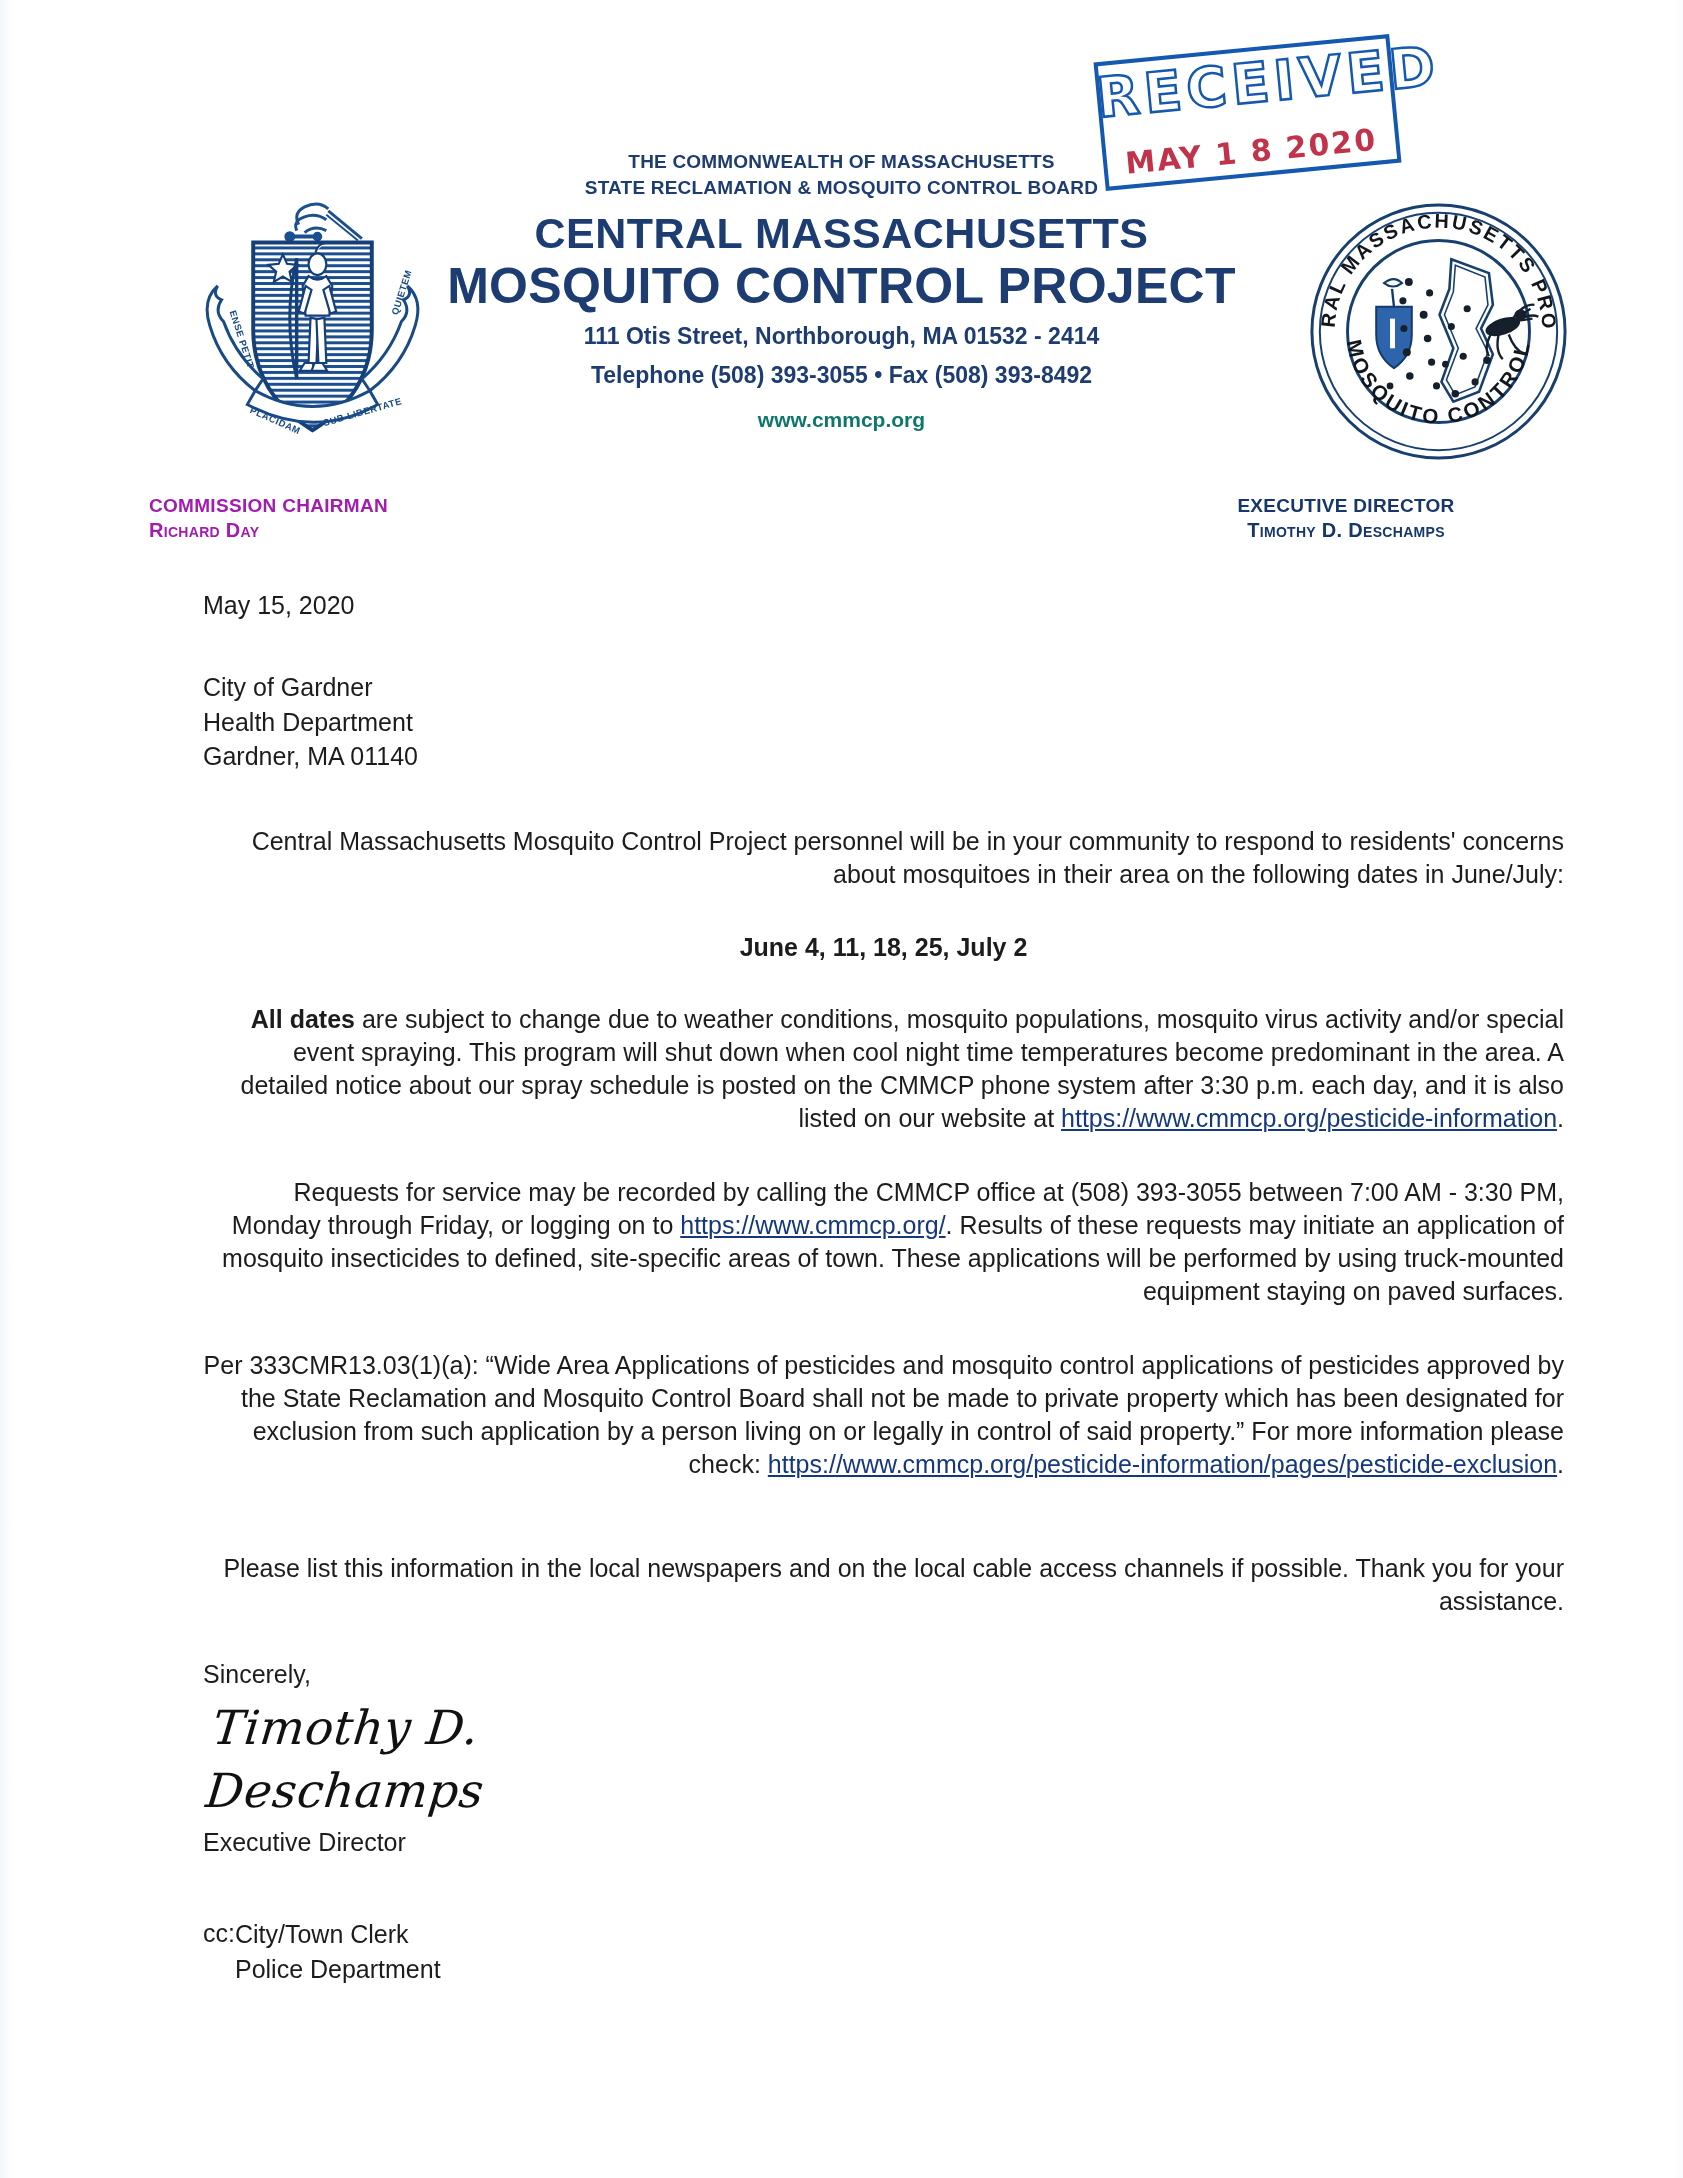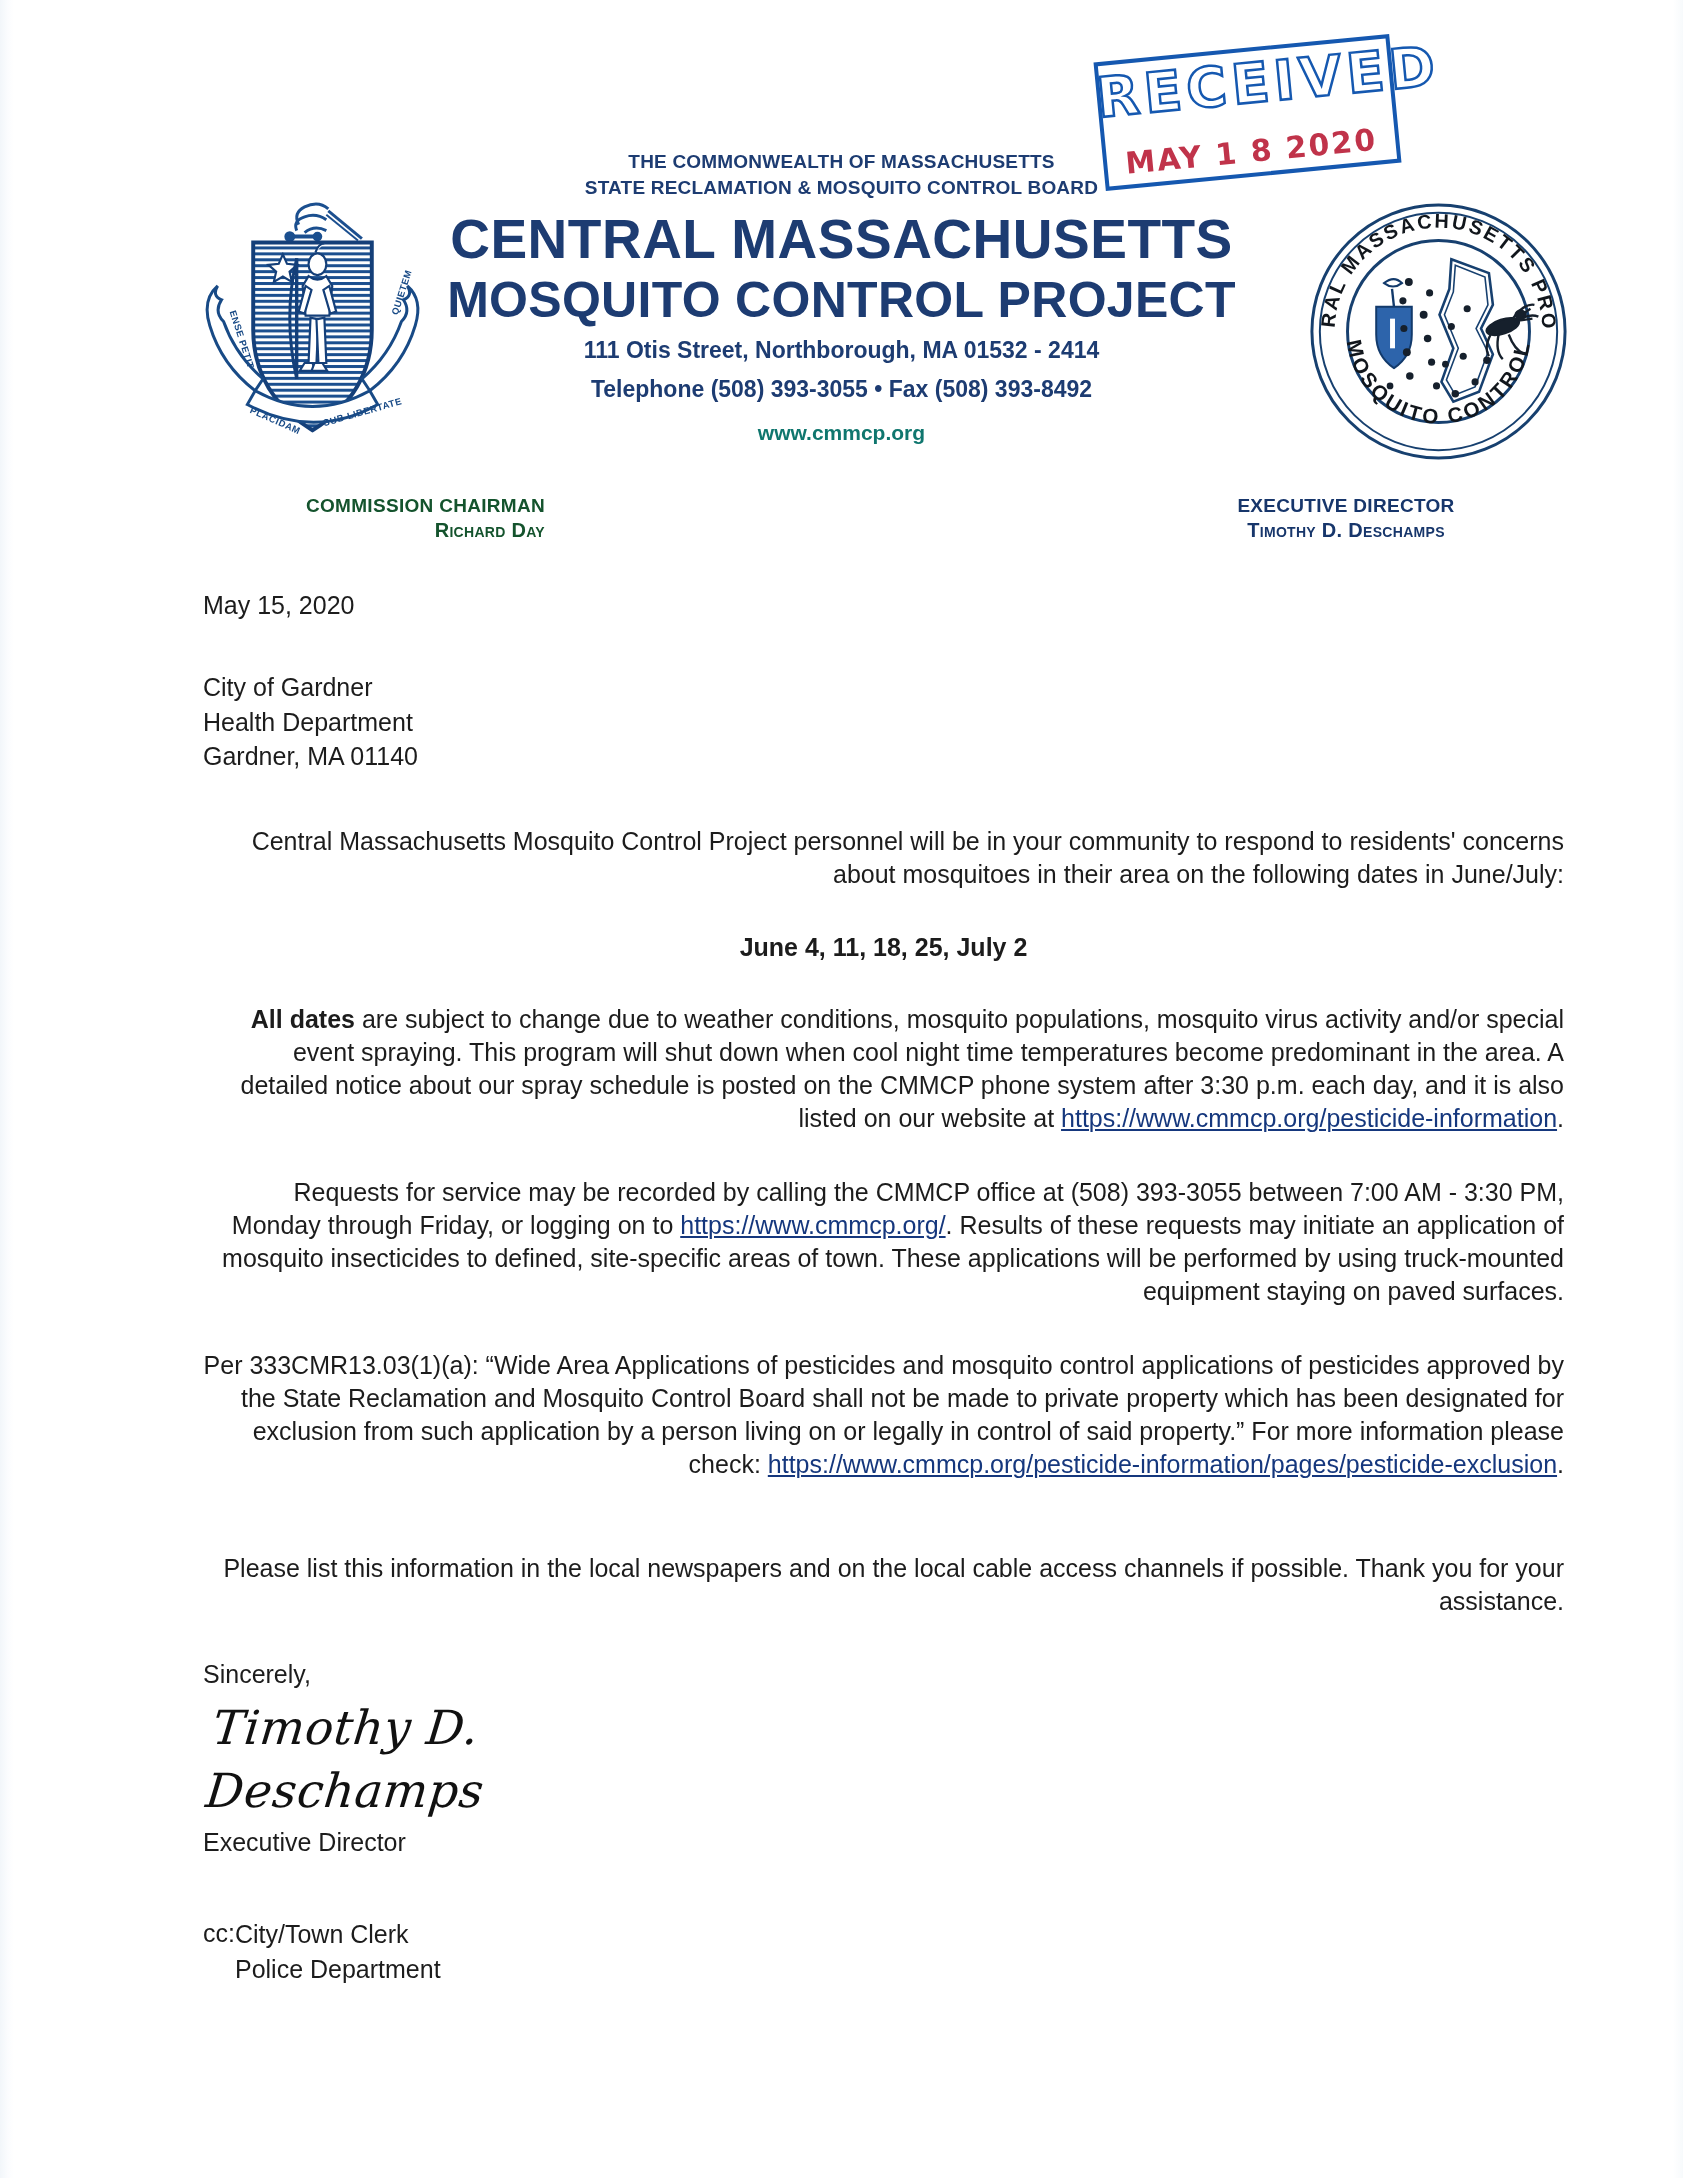--- a/index.html
+++ b/index.html
@@ -45,21 +45,21 @@
   .ms-line-small {
     color: #1d3c72;
     font-weight: bold;
     font-size: 19px;
     letter-spacing: 0.2px;
     line-height: 1.35;
   }
   .ms-line-1 {
     color: #1d3c72;
     font-weight: bold;
-    font-size: 55px;
+    font-size: 43px;
     letter-spacing: 0.5px;
     line-height: 1.12;
     margin-top: 9px;
   }
   .ms-line-2 {
     color: #1d3c72;
     font-weight: bold;
     font-size: 50px;
     letter-spacing: 0.3px;
     line-height: 1.1;
@@ -129,22 +129,22 @@
     font-size: 30px;
     letter-spacing: 2px;
     color: #c0334a;
   }
 
   
   .officer-left {
     position: absolute;
     left: 149px; top: 495px;
     width: 396px;
-    text-align: right;
-    color: #14532d;
+    text-align: left;
+    color: #a21caf;
   }
   .officer-right {
     position: absolute;
     right: 139px; top: 495px;
     width: 396px;
     text-align: center;
     color: #17366b;
   }
   .officer-title {
     font-weight: bold;

